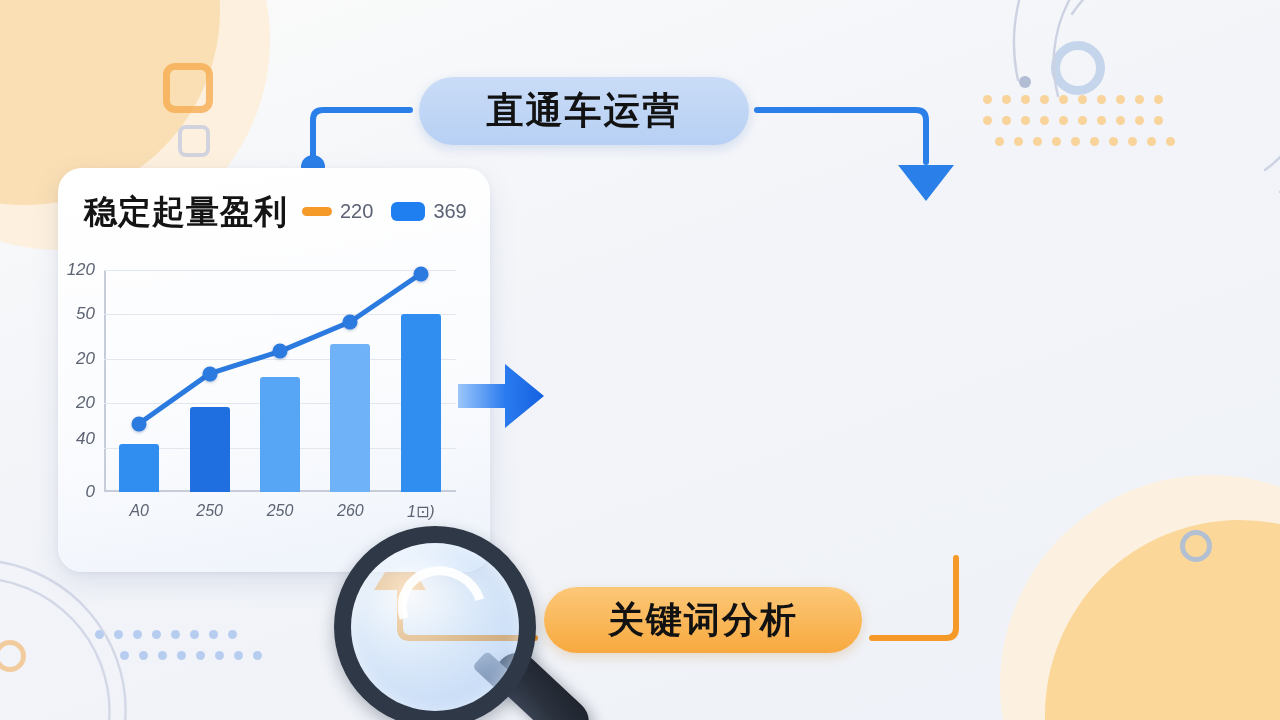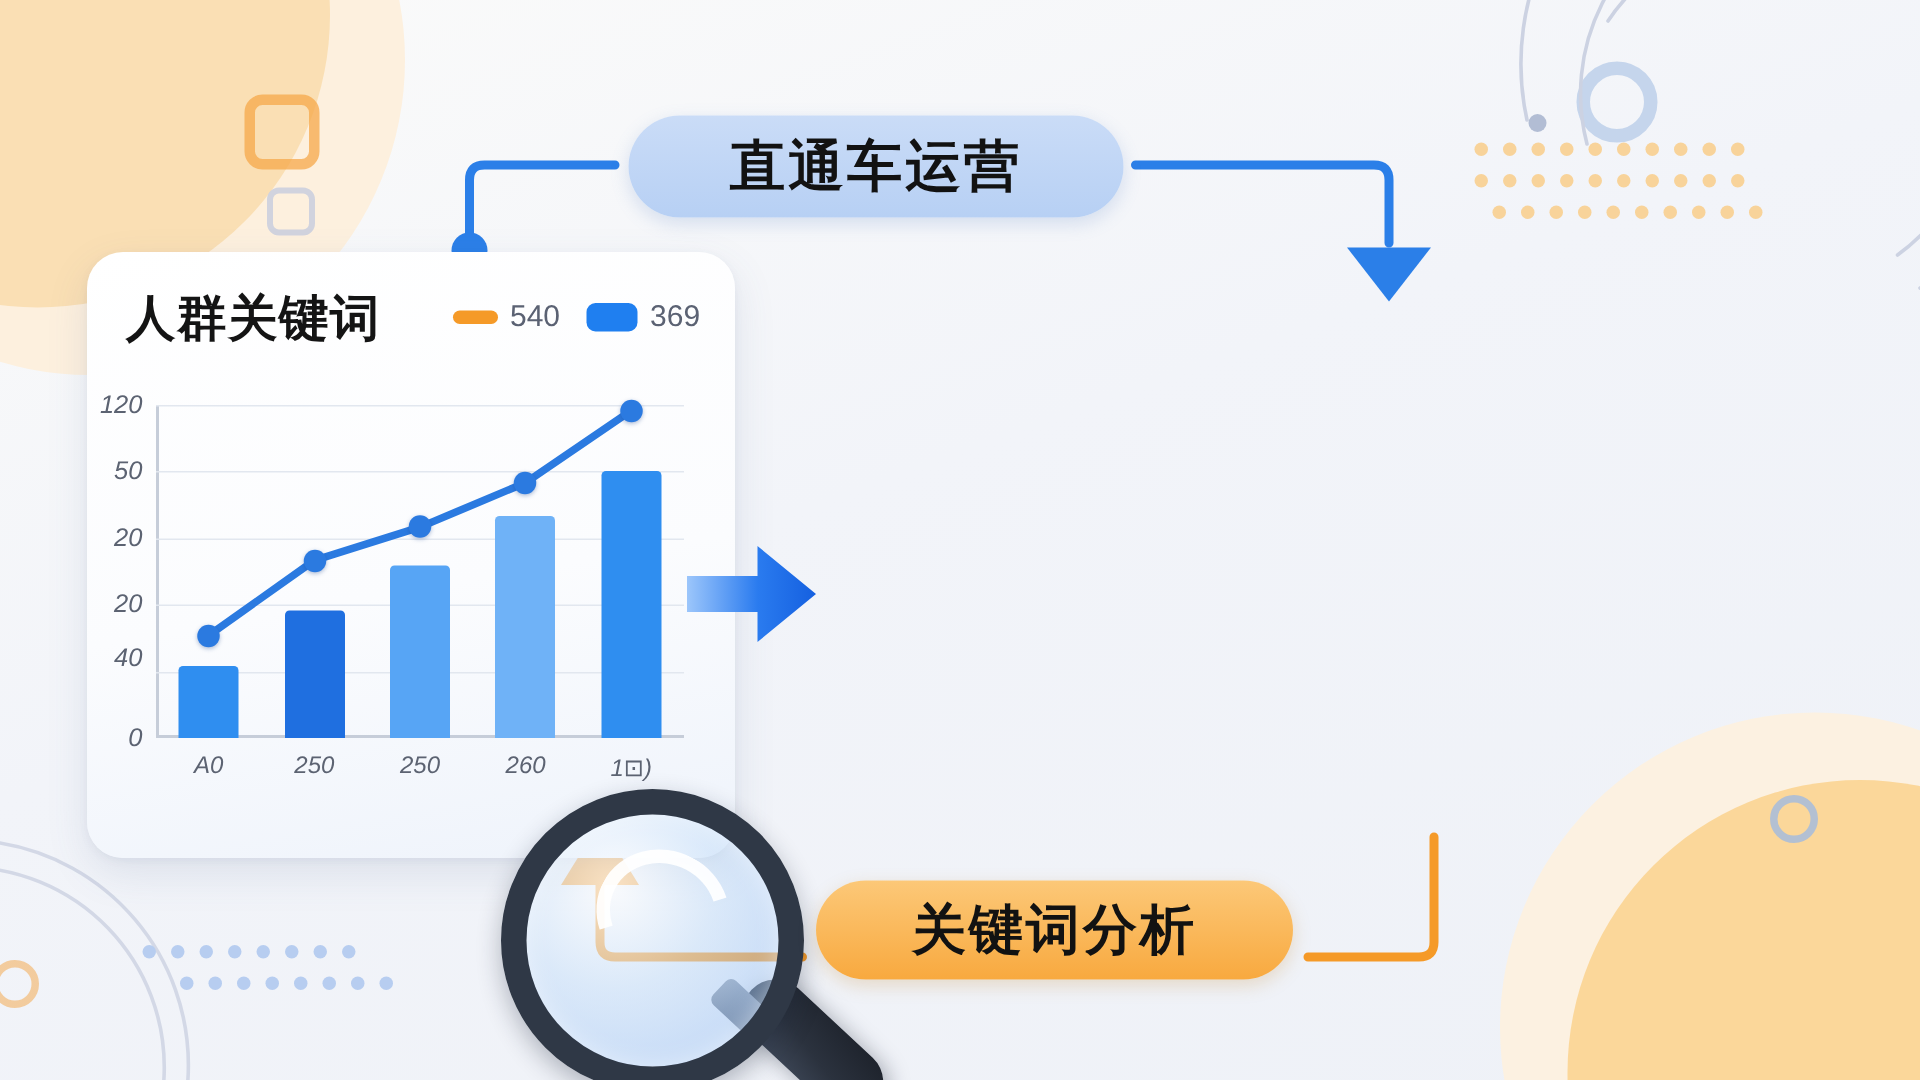--- a/index.html
+++ b/index.html
@@ -202,26 +202,26 @@
 
   <svg class="deco" style="left:0;top:520px;width:1280px;height:200px;" viewBox="0 0 1280 200">
     <g fill="none" stroke="#f59a28" stroke-width="6" stroke-linecap="round" stroke-linejoin="round">
       <path d="M535 118 H 410 Q 400 118 400 108 V 68"></path>
       <path d="M872 118 H 946 Q 956 118 956 108 V 38"></path>
     </g>
     <polygon points="374,70 426,70 400,28" fill="#f59a28"></polygon>
   </svg>
 
   <div id="card">
-    <div id="card-title">人群关键词</div>
+    <div id="card-title">稳定起量盈利</div>
 
     <div id="legend">
       <div class="lg">
         <span class="sw-line"></span>
-        <span>540</span>
+        <span>220</span>
       </div>
       <div class="lg">
         <span class="sw-bar"></span>
         <span>369</span>
       </div>
     </div>
 
     <div id="plot">
       <div id="yaxis"></div>
       <div id="xaxis"></div>

